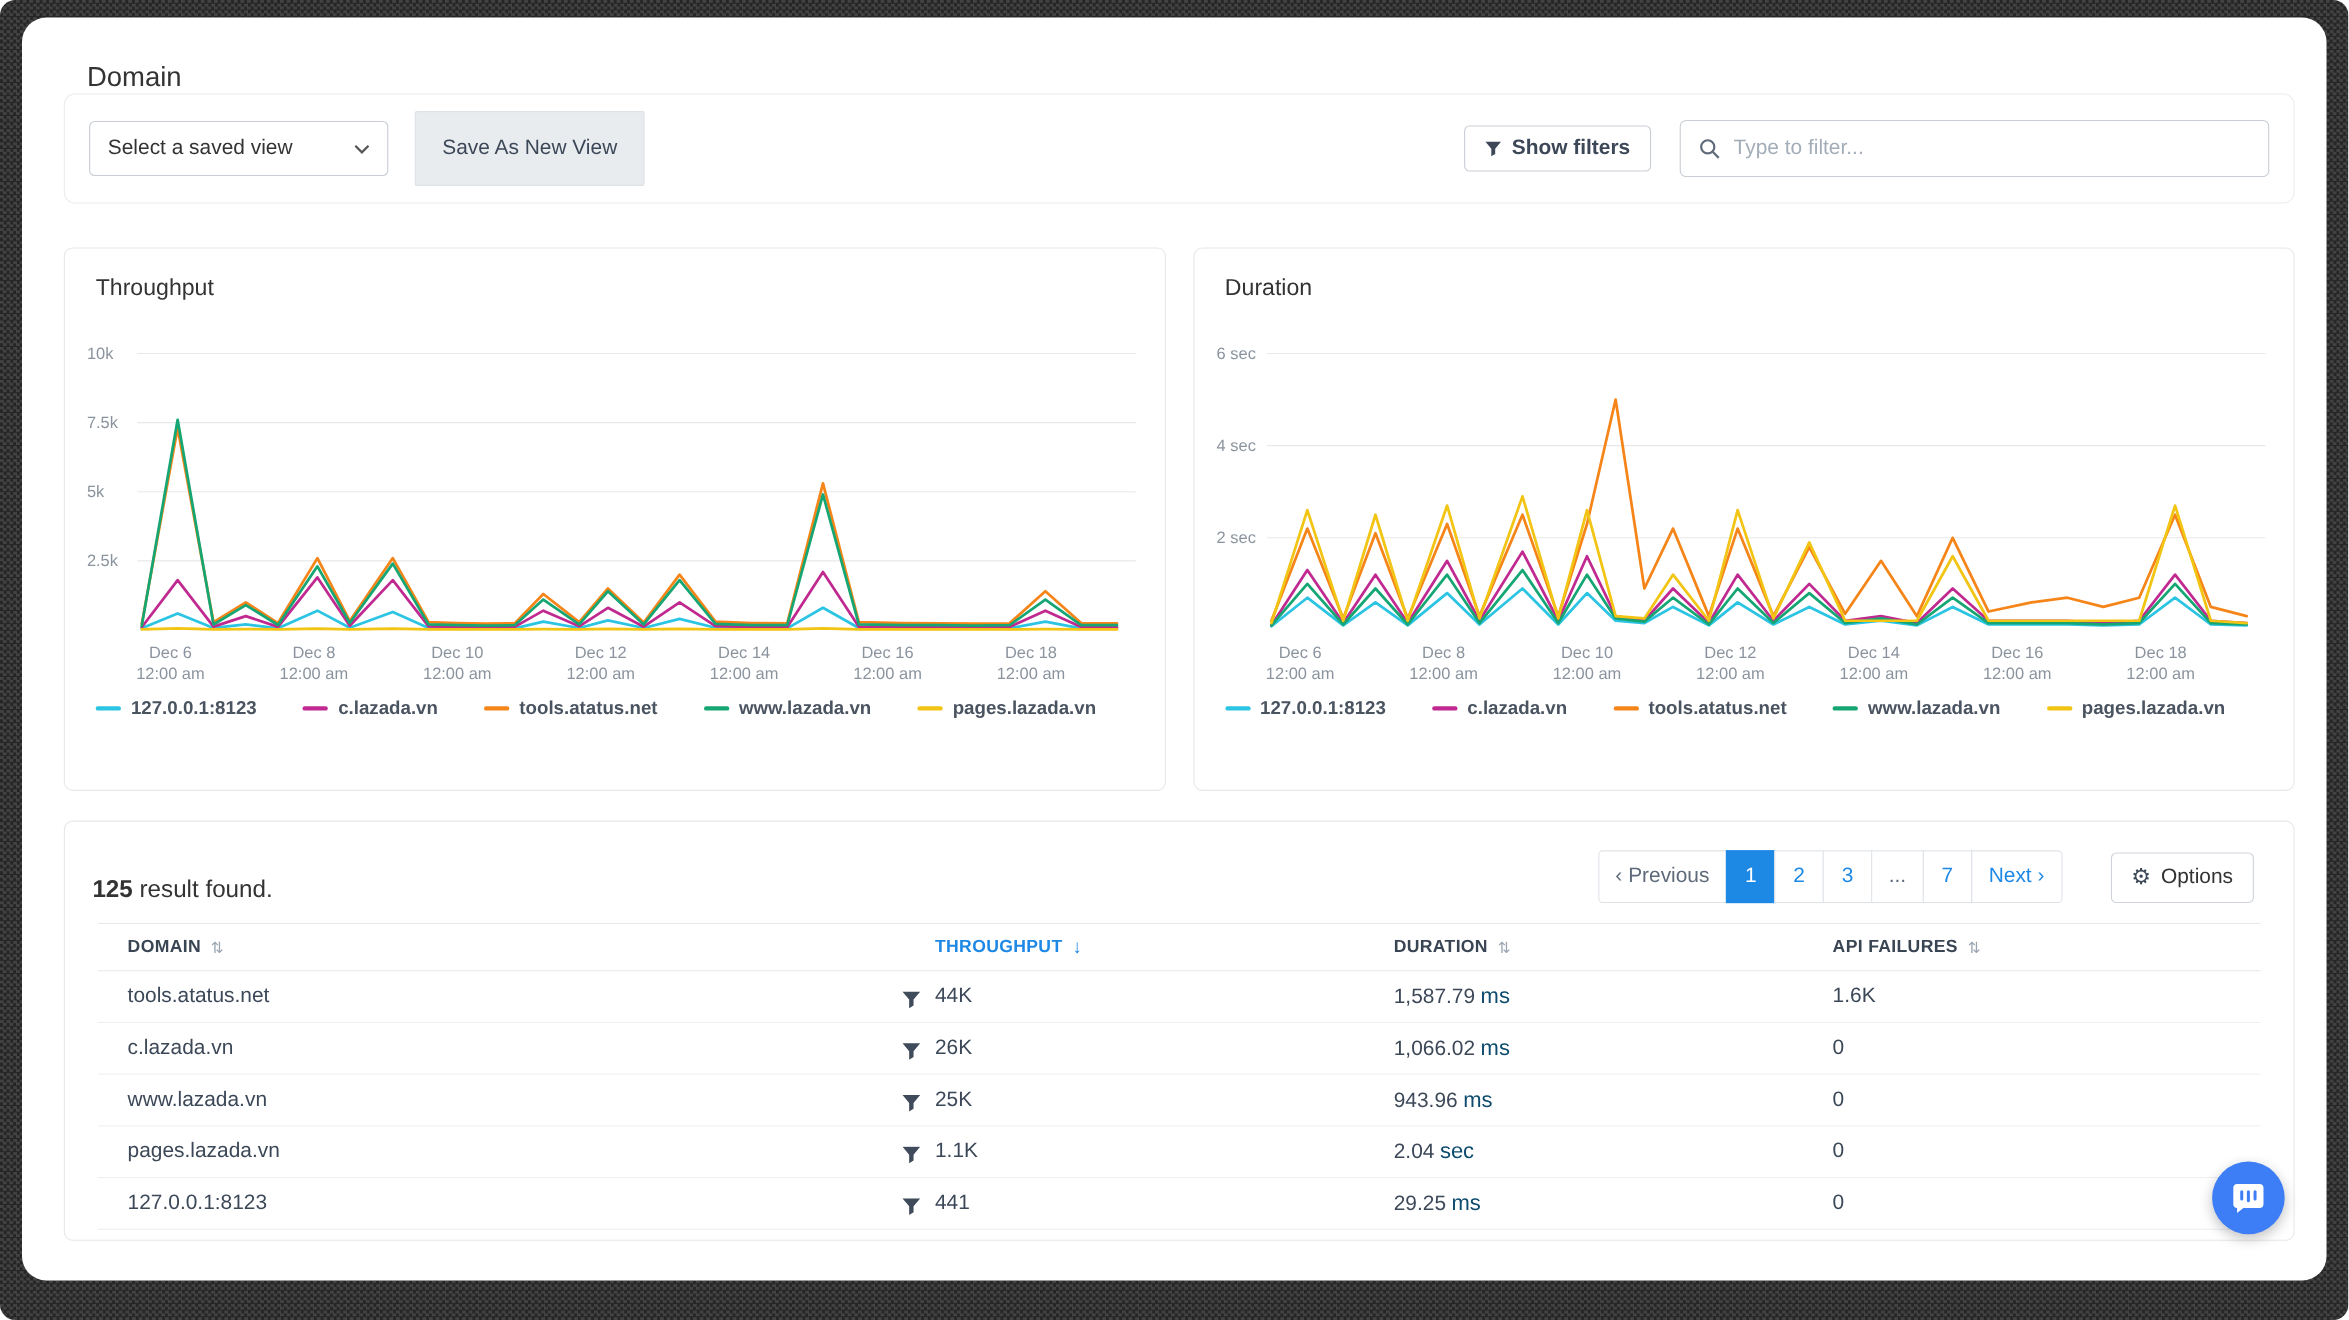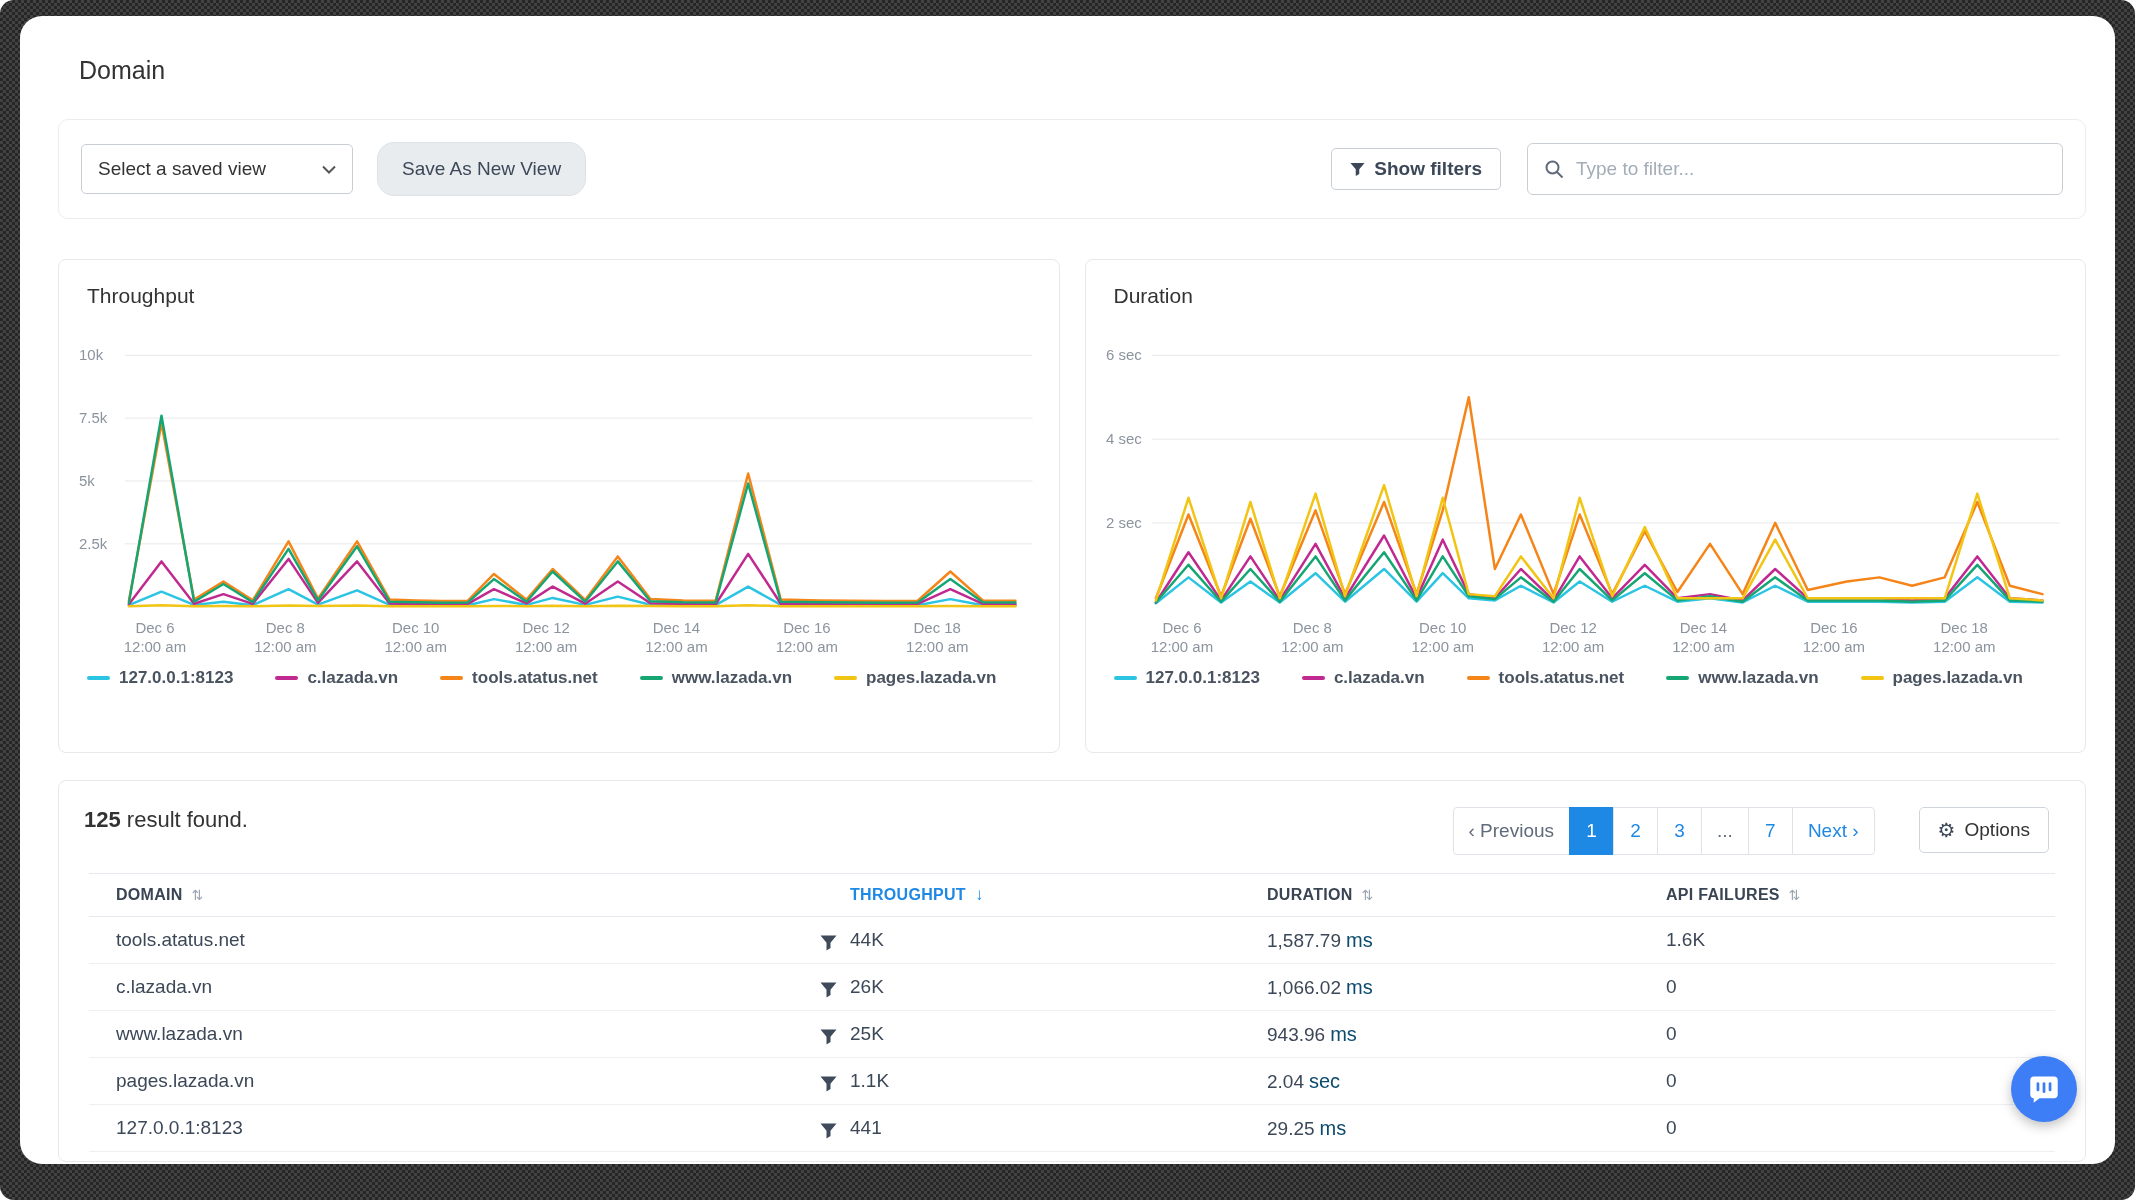--- a/index.html
+++ b/index.html
@@ -1,38 +1,38 @@
 <!DOCTYPE html>
 <html><head>
 <meta charset="utf-8">
 <style>
 *{box-sizing:border-box;margin:0;padding:0}
 html,body{width:2135px;height:1200px}
 body{font-family:"Liberation Sans","DejaVu Sans",sans-serif;background:#fff;position:relative;overflow:hidden}
 .frame{position:absolute;inset:0;background-color:#303030;background-image:repeating-conic-gradient(#424242 0% 25%,#262626 0% 50%);background-size:6px 6px;border-radius:14px}
 .panel{position:absolute;left:20px;right:20px;top:16px;bottom:36px;background:#fff;border-radius:22px;padding:40px 29px 0 38px;overflow:hidden}
 .page-title{font-size:25px;font-weight:500;color:#333;margin-left:21px}
-.toolbar{margin-top:34px;height:100px;border:1px solid #ececec;border-radius:10px;display:flex;align-items:center;padding:0 22px;gap:24px;background:#fff}
+.toolbar{height:100px;border:1px solid #ececec;border-radius:10px;display:flex;align-items:center;padding:0 22px;gap:24px;background:#fff}
 .select{width:272px;height:50px;border:1px solid #c9ced4;border-radius:5px;display:flex;align-items:center;justify-content:space-between;padding:0 16px;font-size:19px;color:#333;cursor:pointer;background:#fff}
-.btn-gray{height:54px;padding:0 24px;background:#e9ecef;border:1px solid #dde2e6;border-radius:17px;font-size:19px;color:#3c4858;cursor:pointer;font-family:inherit}
+.btn-gray{height:68px;padding:0 24px;background:#e9ecef;border:1px solid #dde2e6;border-radius:2px;font-size:19px;color:#3c4858;cursor:pointer;font-family:inherit}
 .right-group{margin-left:auto;display:flex;align-items:center;gap:26px}
 .btn-outline{height:42px;padding:0 18px;background:#fff;border:1px solid #c9ced4;border-radius:5px;font-size:19px;font-weight:700;color:#3c4858;display:flex;align-items:center;gap:9px;cursor:pointer;font-family:inherit}
 .search{width:536px;height:52px;border:1px solid #c9ced4;border-radius:6px;display:flex;align-items:center;padding:0 16px;gap:12px;background:#fff}
 .search input{border:none;outline:none;flex:1;font-size:19px;color:#333;font-family:inherit;background:transparent}
 .search input::placeholder{color:#a3adb8}
 .charts-row{display:flex;gap:25px;margin-top:40px}
 .chart-card{flex:1;height:494px;border:1px solid #e8e8e8;border-radius:8px;padding:24px 20px;background:#fff;overflow:hidden}
 .chart-title{font-size:21px;color:#333;margin-left:8px;font-weight:500}
 .chart-svg{width:100%;height:330px;margin-top:16px;display:block;font-family:inherit}
 .legend{display:flex;flex-wrap:wrap;column-gap:42px;row-gap:9px;margin:14px 8px 0;max-width:920px}
 .legend-item{display:flex;align-items:center;gap:9px;cursor:pointer}
 .legend-swatch{width:23px;height:4px;border-radius:2px;display:inline-block}
 .legend-label{font-size:17px;font-weight:700;color:#4a5360}
 .table-card{margin-top:27px;height:382px;border:1px solid #e8e8e8;border-radius:8px;background:#fff;overflow:hidden}
-.results-bar{display:flex;align-items:flex-start;padding:26px 36px 18px 25px}
+.results-bar{display:flex;align-items:flex-end;padding:26px 36px 18px 25px}
 .result-count{font-size:22px;color:#333}
 .result-count b{font-weight:700}
 .pagination{display:flex;margin-left:auto}
 .pg-btn{height:48px;min-width:45px;padding:0 15px;border:1px solid #dfe3e8;background:#fff;margin-left:-1px;font-size:19px;font-family:inherit;color:#1e88e5;cursor:pointer}
 .pg-btn:first-child{border-radius:4px 0 0 4px;margin-left:0}
 .pg-btn:last-child{border-radius:0 4px 4px 0}
 .pg-btn.muted{color:#5f6b7a}
 .pg-btn.active{background:#1e88e5;border-color:#1e88e5;color:#fff}
 .btn-options{margin-left:44px;height:46px;padding:0 18px;border:1px solid #cfd4da;border-radius:5px;background:#fff;font-size:19px;color:#333;display:flex;align-items:center;gap:9px;cursor:pointer;font-family:inherit}
 .gear{font-size:20px;line-height:1;color:#3c4858}

